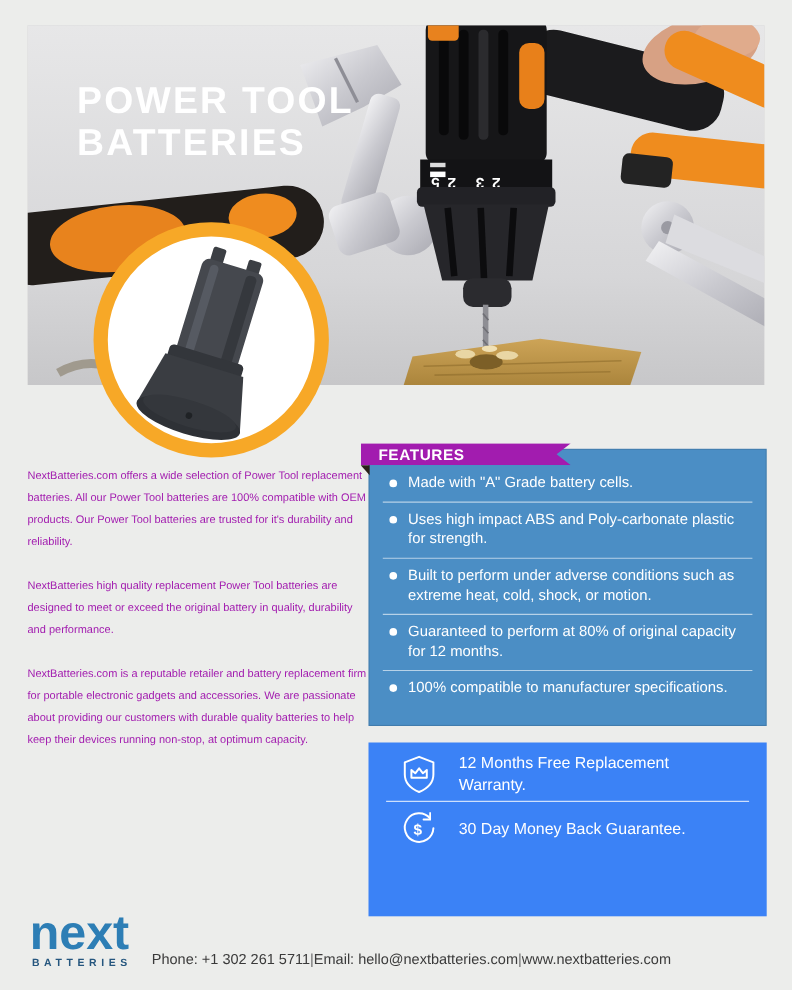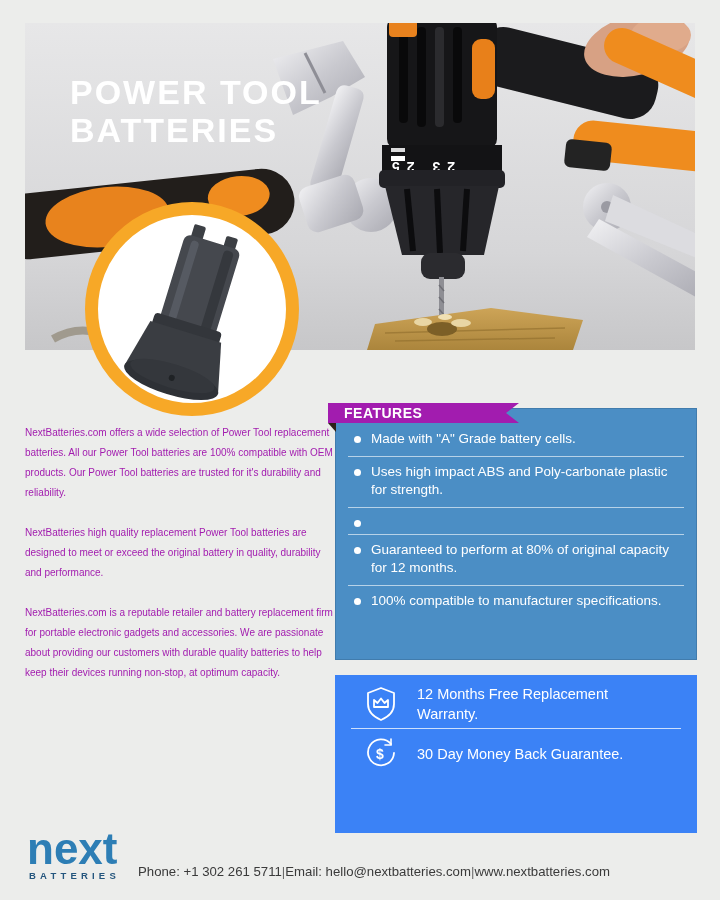--- a/index.html
+++ b/index.html
@@ -180,20 +180,21 @@
       <div class="feature-row">
         <span class="bullet-dot"></span>
         <span>Made with "A" Grade battery cells.</span>
       </div>
       <div class="feature-row">
         <span class="bullet-dot"></span>
         <span>Uses high impact ABS and Poly-carbonate plastic for strength.</span>
       </div>
       <div class="feature-row">
         <span class="bullet-dot"></span>
+        <span>Built to perform under adverse conditions such as extreme heat, cold, shock, or motion.</span>
       </div>
       <div class="feature-row">
         <span class="bullet-dot"></span>
         <span>Guaranteed to perform at 80% of original capacity for 12 months.</span>
       </div>
       <div class="feature-row">
         <span class="bullet-dot"></span>
         <span>100% compatible to manufacturer specifications.</span>
       </div>
     </div>

